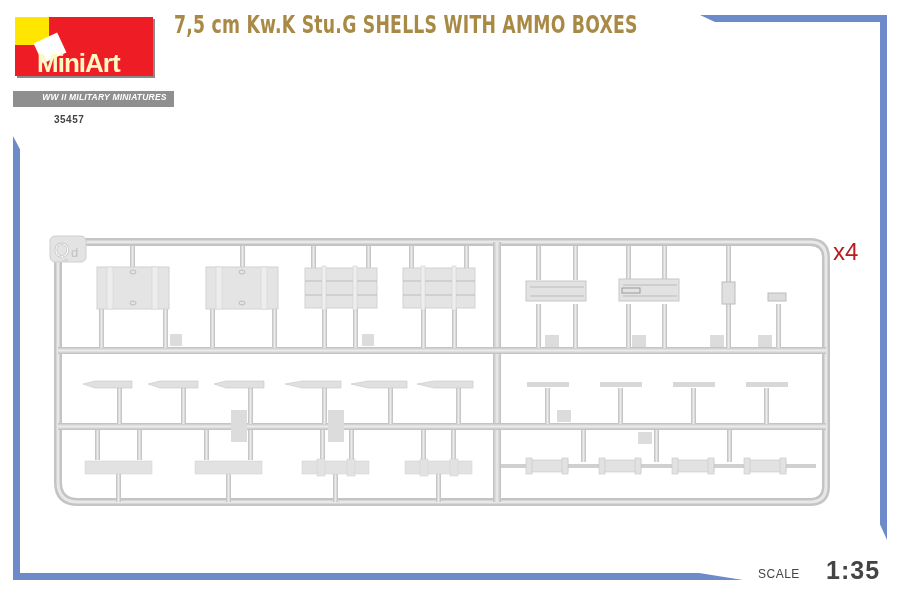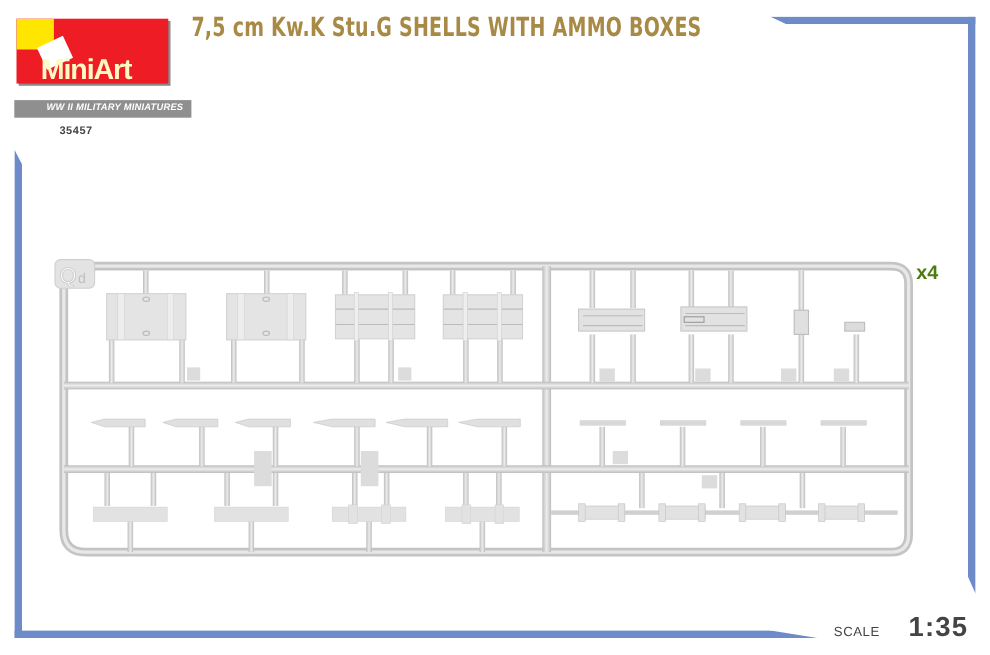--- a/index.html
+++ b/index.html
@@ -10,21 +10,21 @@
   .logo-text{position:absolute;left:22px;top:31px;font-family:"Liberation Sans",sans-serif;font-weight:900;font-size:26px;letter-spacing:-1px;color:#fef9c3;}
   .series-tag{position:absolute;left:13px;top:91px;width:139px;height:16px;background:#8f8f8f;color:#fff;font-style:italic;font-weight:bold;font-size:8.5px;line-height:12px;text-align:center;letter-spacing:0.2px;padding-left:22px;}
   .kit-number{position:absolute;left:13px;top:114px;font-weight:bold;font-size:10px;color:#444;letter-spacing:0.5px;margin-left:41px;}
   .title{position:absolute;left:174px;top:11px;font-family:"DejaVu Sans",sans-serif;font-weight:bold;font-size:24px;color:#a88a46;transform:scaleX(0.72);transform-origin:left top;white-space:nowrap;letter-spacing:0.3px;}
   .frame-top{position:absolute;left:700px;top:15px;width:187px;height:7px;background:#6d8ac9;clip-path:polygon(0 0,100% 0,100% 100%,8% 100%);}
   .frame-right{position:absolute;left:880px;top:15px;width:7px;height:525px;background:#6d8ac9;clip-path:polygon(0 0,100% 0,100% 100%,0 97%);}
   .frame-left{position:absolute;left:13px;top:136px;width:7px;height:444px;background:#6d8ac9;clip-path:polygon(0 0,100% 3%,100% 100%,0 100%);}
   .frame-bottom{position:absolute;left:13px;top:573px;width:730px;height:7px;background:#6d8ac9;clip-path:polygon(0 0,94% 0,100% 100%,0 100%);}
   .scale-label{position:absolute;left:758px;top:567px;font-weight:normal;font-size:12px;color:#444;letter-spacing:0.5px;}
   .scale-value{position:absolute;left:826px;top:556px;font-weight:bold;font-size:25px;color:#444;letter-spacing:1px;text-align:center;}
-  .multiplier{position:absolute;left:833px;top:238px;font-weight:bold;font-size:18px;color:#4d7c0f;}
+  .multiplier{position:absolute;left:833px;top:238px;font-weight:normal;font-size:24px;color:#b91c1c;}
   .sprue{position:absolute;left:0;top:0;}
 </style>
 </head>
 <body>
 
 <div class="logo-box">
   <div class="logo-yellow"></div>
   <div class="logo-white"></div>
   <div class="logo-text">MiniArt</div>
 </div>

